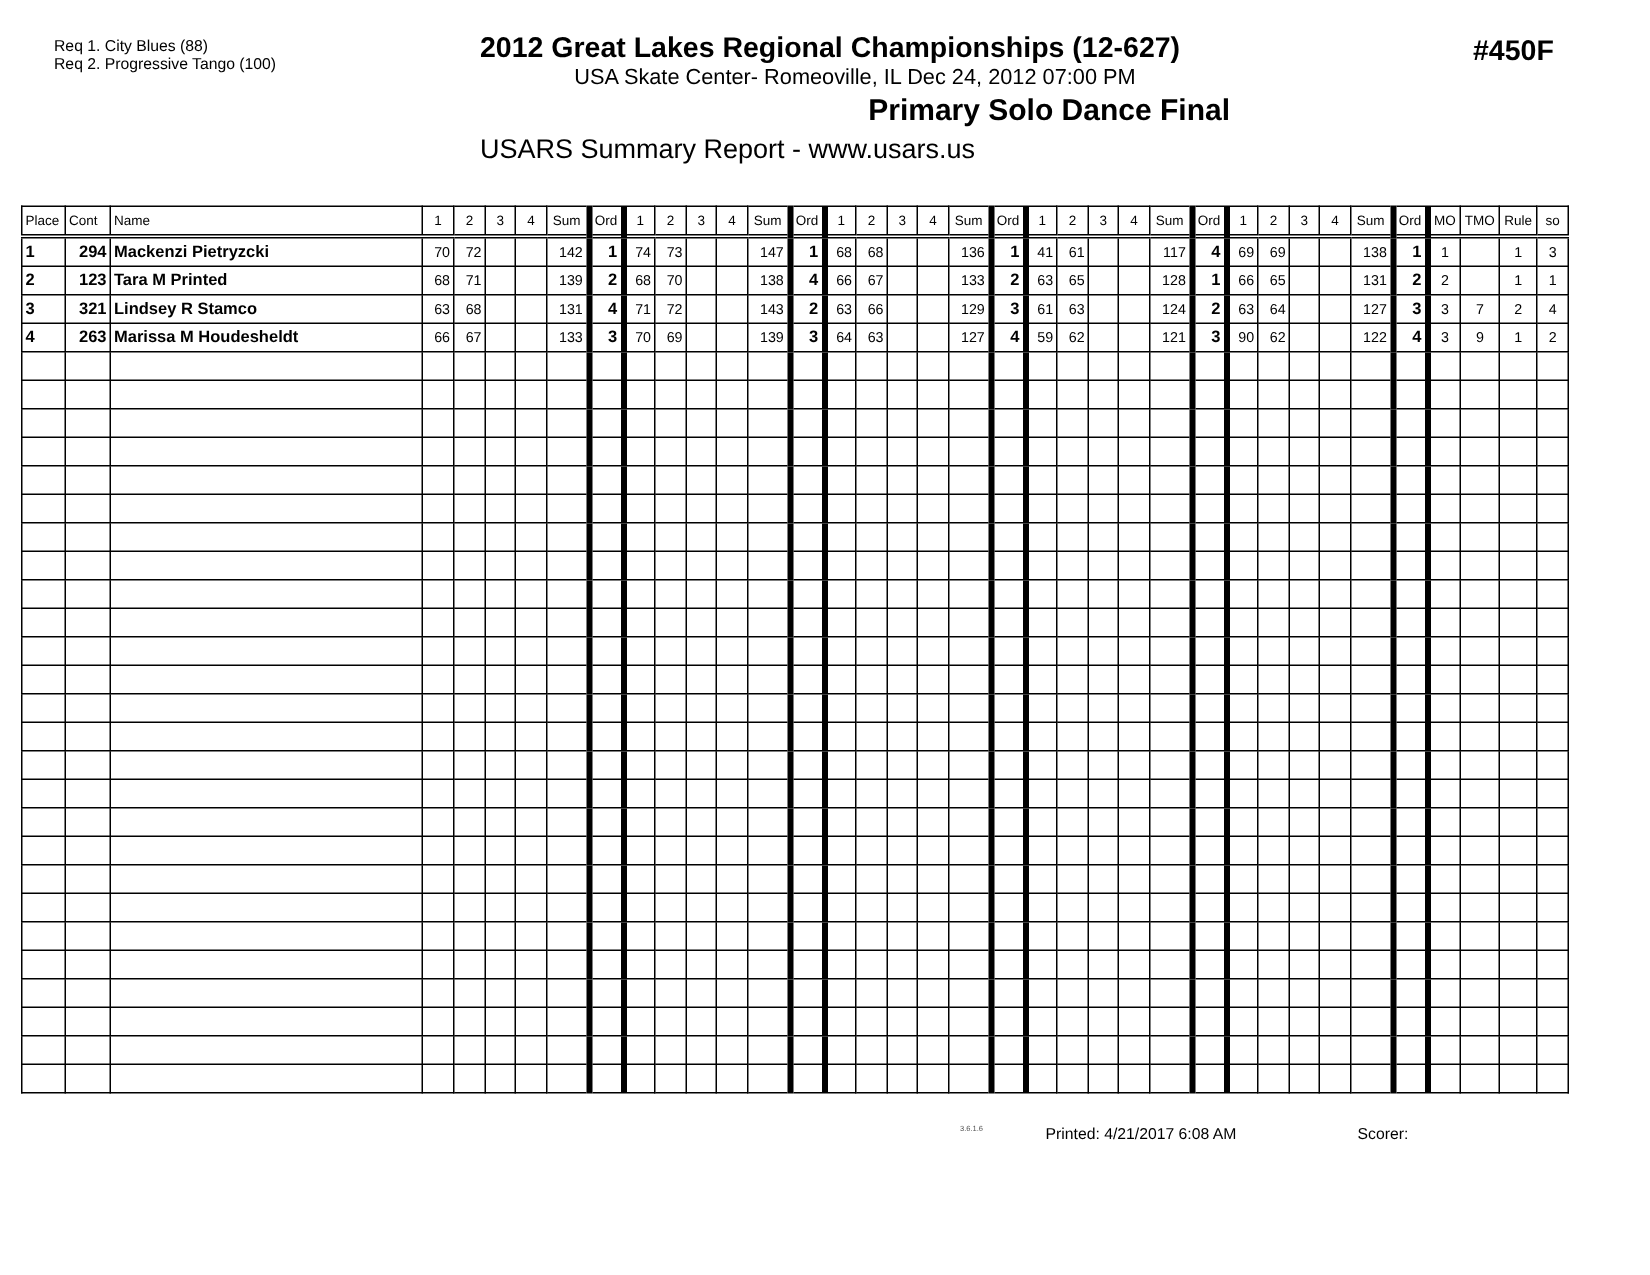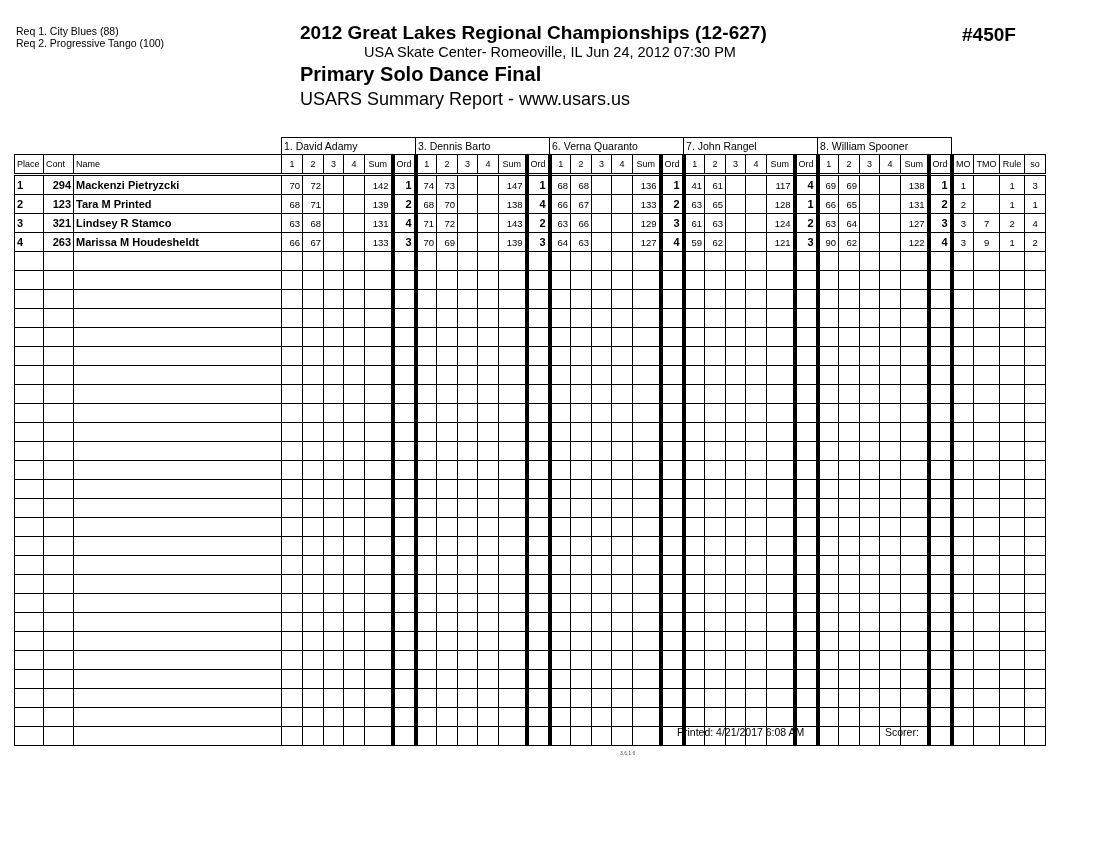--- a/index.html
+++ b/index.html
@@ -1,44 +1,44 @@
 <!DOCTYPE html>
 <html><head>
 <meta charset="utf-8">
 <style>
   html, body { margin:0; padding:0; background:#fff; }
   body { width:1100px; height:850px; position:relative; overflow:hidden; font-family:"Liberation Sans", sans-serif; color:#000; }
-  .abs { position:absolute; }
+  .abs { position:absolute;margin-left:20px; }
   .req { left:16px; font-size:10.5px; line-height:12px; }
   .title1 { left:300px; width:500px; top:22px; text-align:left; font-weight:bold; font-size:19px; }
   .title2 { left:300px; width:500px; top:44px; text-align:center; font-size:14.5px; }
-  .title3 { left:300px; width:500px; top:63px; text-align:left; font-weight:bold; font-size:20px; }
+  .title3 { left:300px; width:500px; top:63px; text-align:right; font-weight:bold; font-size:20px; }
   .title4 { left:300px; width:500px; top:89px; text-align:left; font-size:18px; }
   .evno { left:962px; top:24px; font-weight:bold; font-size:19px; }
 
   table.grid { position:absolute; left:14px; top:137px; border-collapse:collapse; table-layout:fixed; font-size:9.5px; }
   table.grid td { border:1px solid #000; padding:0 2px; height:18px; overflow:hidden; white-space:nowrap; }
   table.grid tr.judgehdr td { height:16px; font-size:10.5px; }
   table.grid tr.judgehdr td.blank { border:none; }
   table.grid tr.colhdr td { height:18px; font-size:9px; border-bottom:3px double #000; }
   table.grid td.c { text-align:center; }
   table.grid td.r { text-align:right; }
   table.grid td.b { font-weight:bold; font-size:11px; }
   table.grid td.thickL { border-left:4px solid #000; }
   table.grid td.ord { font-weight:bold; font-size:11px; text-align:right; }
-  .footer { top:726px; font-size:10.5px;padding-left:36px; }
+  .footer { top:750px; font-size:10.5px;padding-left:36px; }
   .ver { left:620px; top:750px; font-size:5px; color:#555; }
 </style>
 </head>
 <body>
 
 <div class="abs req" style="top:25px;">Req  1.  City Blues (88)</div>
 <div class="abs req" style="top:37px;">Req  2.  Progressive Tango (100)</div>
 <div class="abs title1">2012 Great Lakes Regional Championships (12-627)</div>
-<div class="abs title2">USA Skate Center- Romeoville, IL  Jun 24, 2012  07:30 PM</div>
+<div class="abs title2">USA Skate Center- Romeoville, IL  Dec 24, 2012  07:00 PM</div>
 <div class="abs title3">Primary Solo Dance Final</div>
 <div class="abs title4">USARS Summary Report - www.usars.us</div>
 <div class="abs evno">#450F</div>
 
 <table class="grid">
   <colgroup id="cols">
       <col style="width: 29px;">
       <col style="width: 30px;">
       <col style="width: 208px;">
       <col style="width: 21px;">
@@ -70,29 +70,20 @@
       <col style="width: 20px;">
       <col style="width: 21px;">
       <col style="width: 28px;">
       <col style="width: 21px;">
       <col style="width: 22px;">
       <col style="width: 26px;">
       <col style="width: 25px;">
       <col style="width: 21px;">
     </colgroup>
   <tbody id="tbody">
-      <tr class="judgehdr">
-        <td colspan="3" class="blank"></td>
-        <td colspan="6">1.  David Adamy</td>
-        <td colspan="6">3.  Dennis Barto</td>
-        <td colspan="6">6.  Verna Quaranto</td>
-        <td colspan="6">7.  John Rangel</td>
-        <td colspan="6">8.  William Spooner</td>
-        <td colspan="4" class="blank"></td>
-      </tr>
       <tr class="colhdr">
         <td>Place</td>
         <td>Cont</td>
         <td>Name</td>
         <td class="c">1</td>
         <td class="c">2</td>
         <td class="c">3</td>
         <td class="c">4</td>
         <td class="c">Sum</td>
         <td class="c thickL">Ord</td>

